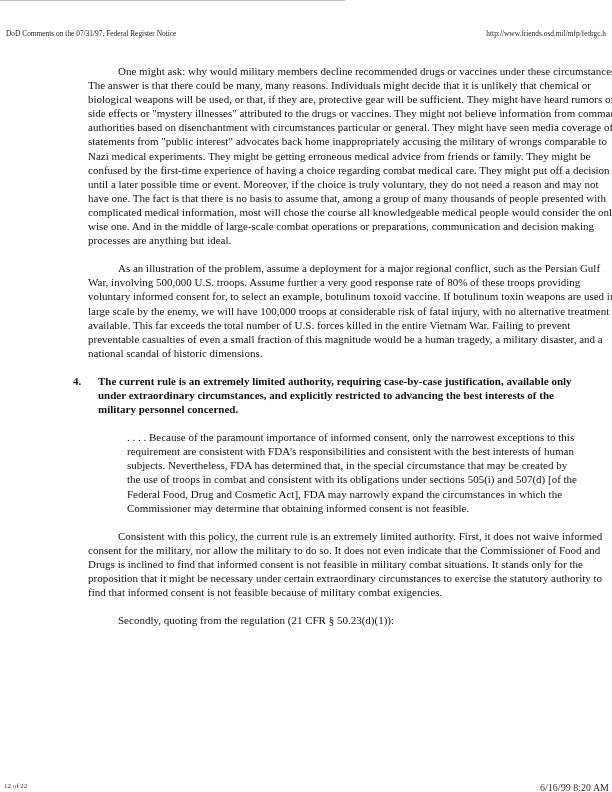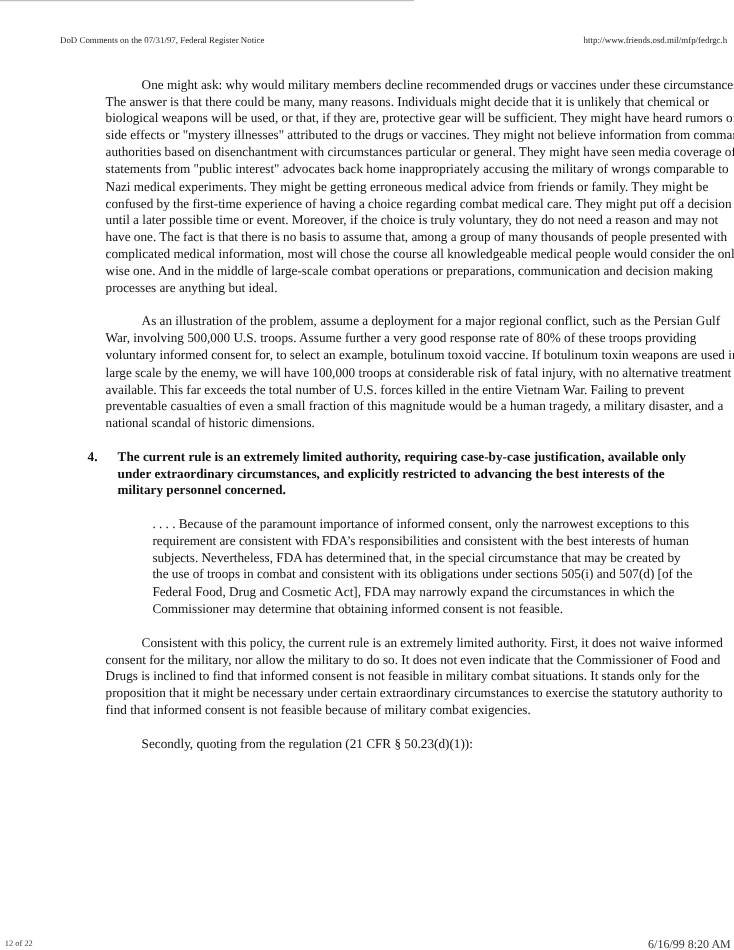--- a/index.html
+++ b/index.html
@@ -1,19 +1,19 @@
 <!DOCTYPE html>
 <html><head>
 <meta charset="utf-8">
 <style>
   html, body { margin: 0; padding: 0; background: #ffffff; }
   body { width: 612px; height: 792px; position: relative; overflow: hidden;
          font-family: "Liberation Serif", "DejaVu Serif", serif; color: #111; }
   .topline { position: absolute; left: 0; top: 0; width: 345px; height: 1px; background: #bdbdbd; }
-  .header-left { position: absolute; left: 6px; top: 29px; font-size: 7.4px; color: #222; white-space: nowrap; margin-left: 44px; }
+  .header-left { position: absolute; left: 6px; top: 29px; font-size: 7.4px; color: #222; white-space: nowrap; }
   .header-right { position: absolute; right: 6px; top: 29px; font-size: 7.4px; color: #222; white-space: nowrap; }
   .footer-left { position: absolute; left: 4px; top: 782px; font-size: 7px; color: #333; white-space: nowrap; }
   .footer-right { position: absolute; right: 3px; top: 782px; font-size: 10px; color: #333; white-space: nowrap; }
   .content { position: absolute; left: 88px; top: 64px; width: 534px; font-size: 11px; line-height: 14.1px; }
   p { margin: 0; text-align: left; }
   .indent { text-indent: 30px; }
   .para { margin-bottom: 14px; }
   .item { position: relative; padding-left: 11px; font-weight: bold; margin-left: -15px; margin-bottom: 14px; width: 508px; }
   .item .num { position: absolute; left: 0; top: 0; }
   .item .itemtext { display: block; padding-left: 14px; }

